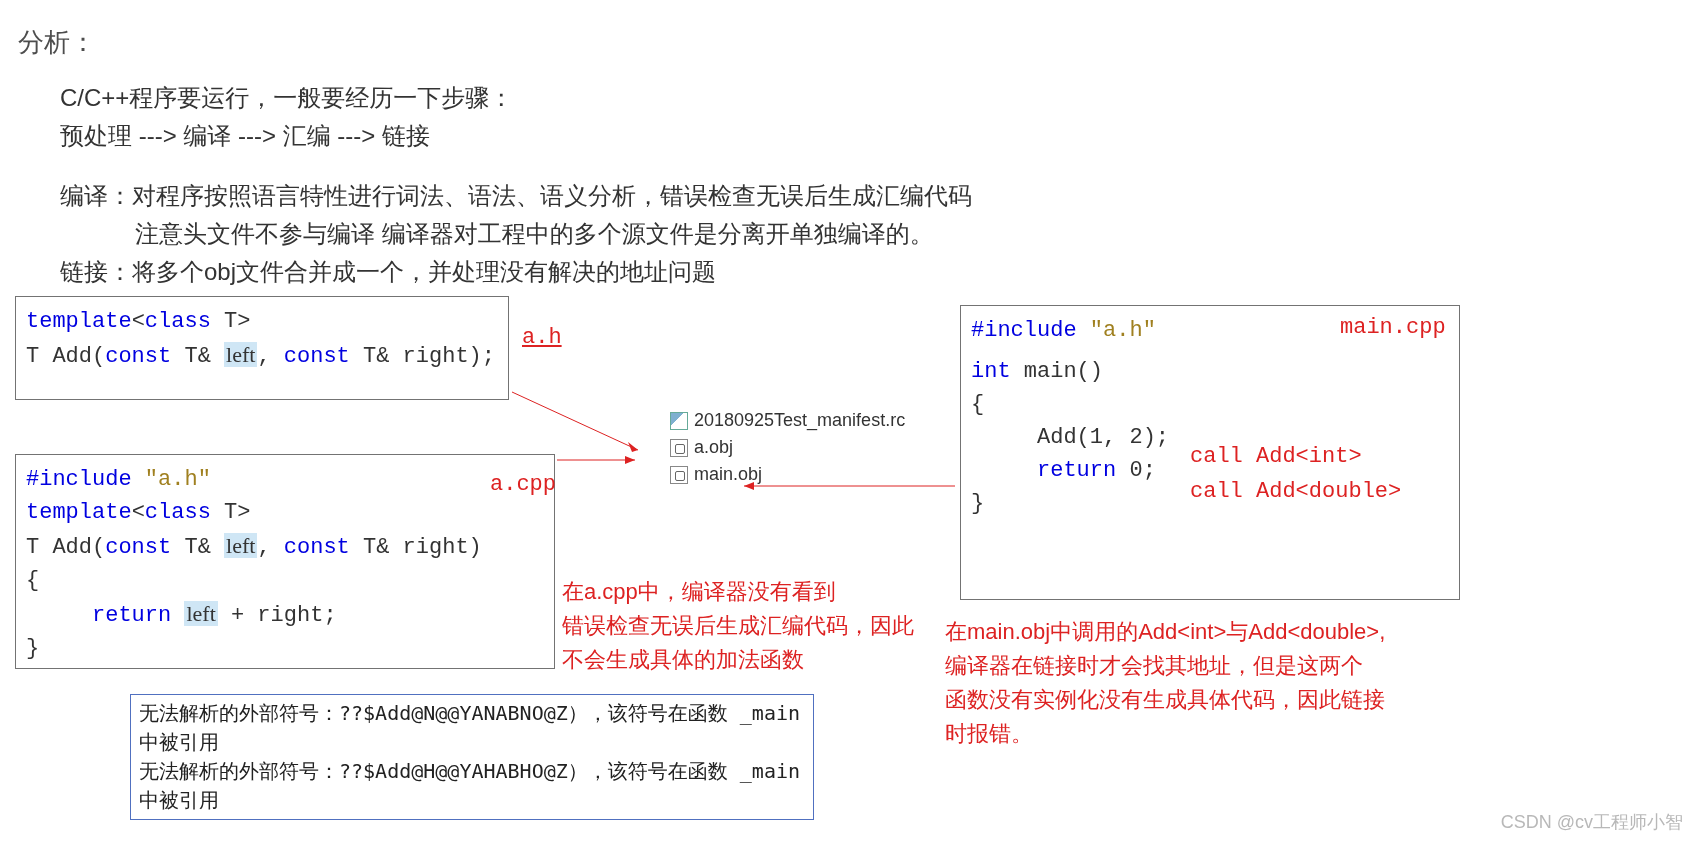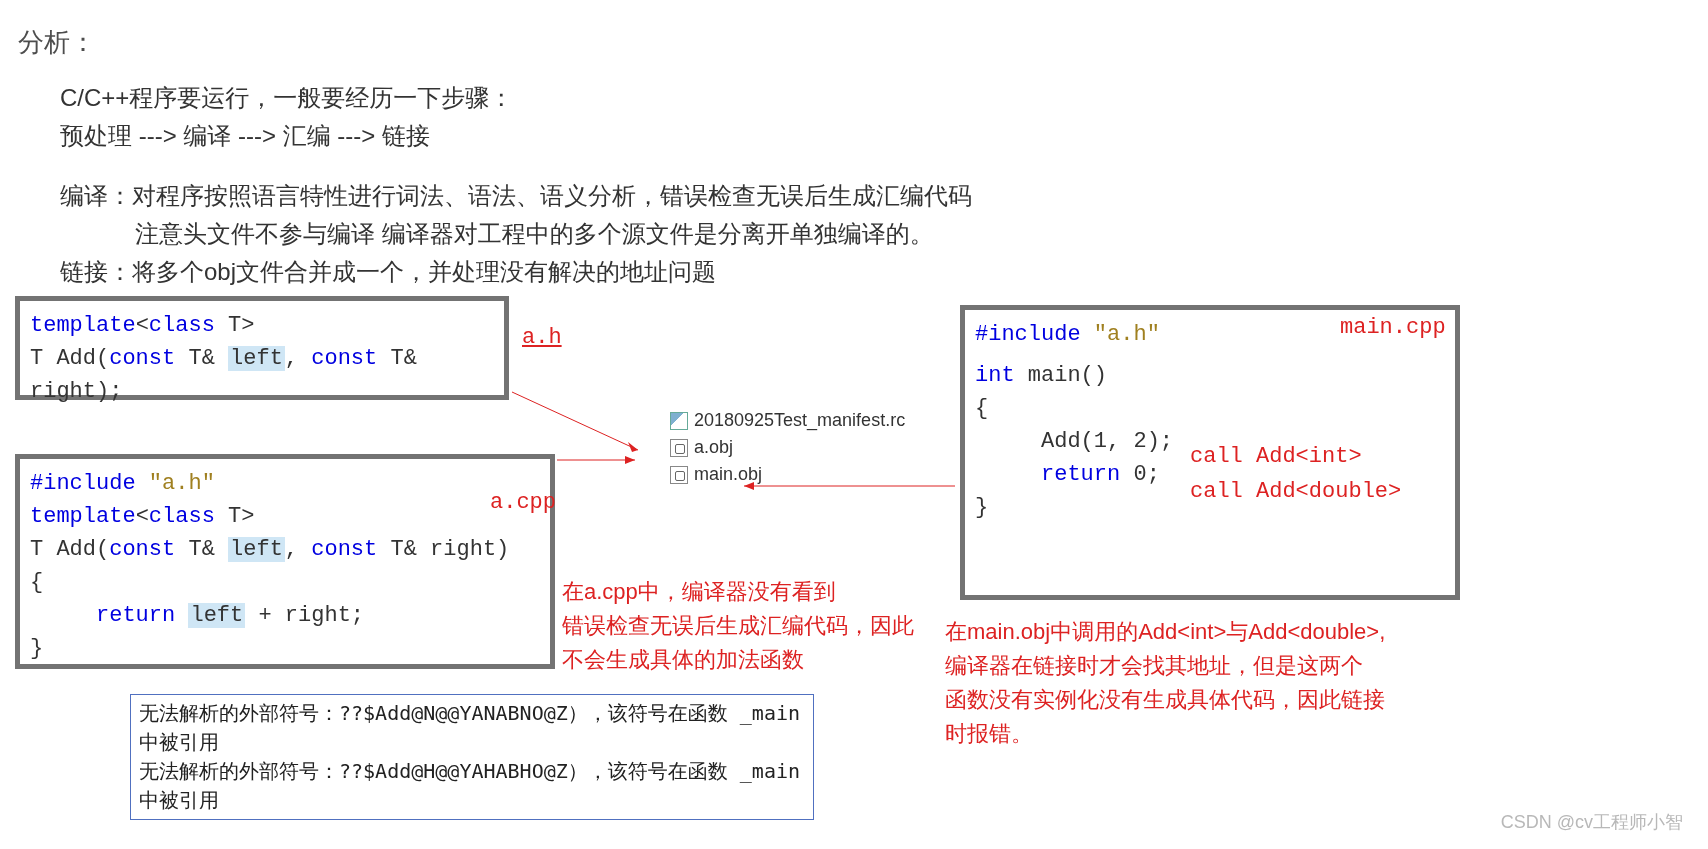--- a/index.html
+++ b/index.html
@@ -13,33 +13,33 @@
   }
   .mono { font-family: "Consolas", "Courier New", monospace; }
   .title {
     position: absolute; left: 18px; top: 25px;
     font-size: 26px; color: #4d4d4d;
   }
   .body-text {
     position: absolute; font-size: 24px; color: #333;
   }
   .box {
-    position: absolute; border: 5px solid #737373;
+    position: absolute; border: 1px solid #737373;
     padding: 8px 10px;
     font-family: "Consolas", "Courier New", monospace;
     font-size: 22px; line-height: 1.5;
   }
   .box-label {
     position: absolute; color: #d22;
     font-family: "Consolas", "Courier New", monospace;
     font-size: 22px;
   }
   .kw { color: #0000e0; }
   .str { color: #a08020; }
-  .hl { background: #cfe6f5; padding: 0 2px; }
+  .hl { background: #cfe6f5; padding: 0 2px; font-family: Liberation Serif, serif; }
   .file-list {
     position: absolute;
     font-size: 18px; color: #333;
   }
   .file-row {
     display: flex; align-items: center; margin-bottom: 6px; padding-left: 32px;
   }
   .icon {
     display:inline-block; width:18px; height:18px;
     border:1px solid #888; margin-right:6px;
@@ -96,21 +96,21 @@
   </div>
   <div>
     <span>T Add(</span><span class="kw">const</span><span> T&amp; </span><span class="hl">left</span><span>, </span><span class="kw">const</span><span> T&amp; right)</span>
   </div>
   <div>{</div>
   <div>
     &nbsp;&nbsp;&nbsp;&nbsp;&nbsp;<span class="kw">return</span><span> </span><span class="hl">left</span><span> + right;</span>
   </div>
   <div>}</div>
 </div>
-<div class="box-label" style="left:490px; top:490px;">a.cpp</div>
+<div class="box-label" style="left:490px; top:472px;">a.cpp</div>
 
 <div class="file-list" style="left:638px; top:410px;">
   <div class="file-row">
     <span class="icon icon-rc"></span>
     <span>20180925Test_manifest.rc</span>
   </div>
   <div class="file-row">
     <span class="icon icon-obj"></span>
     <span>a.obj</span>
   </div>

